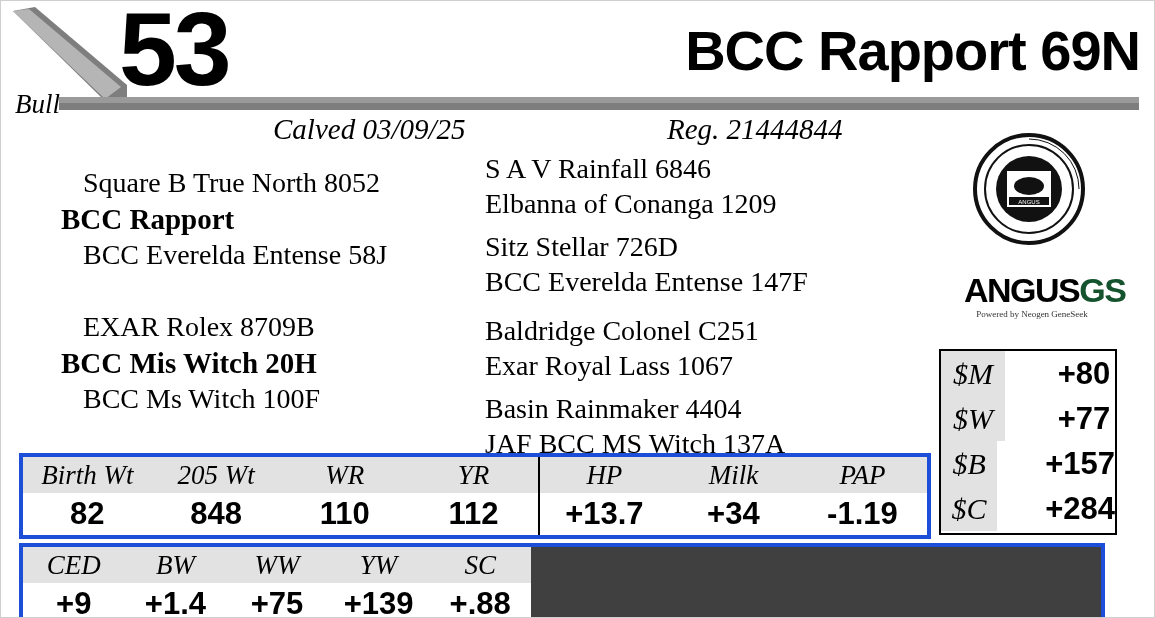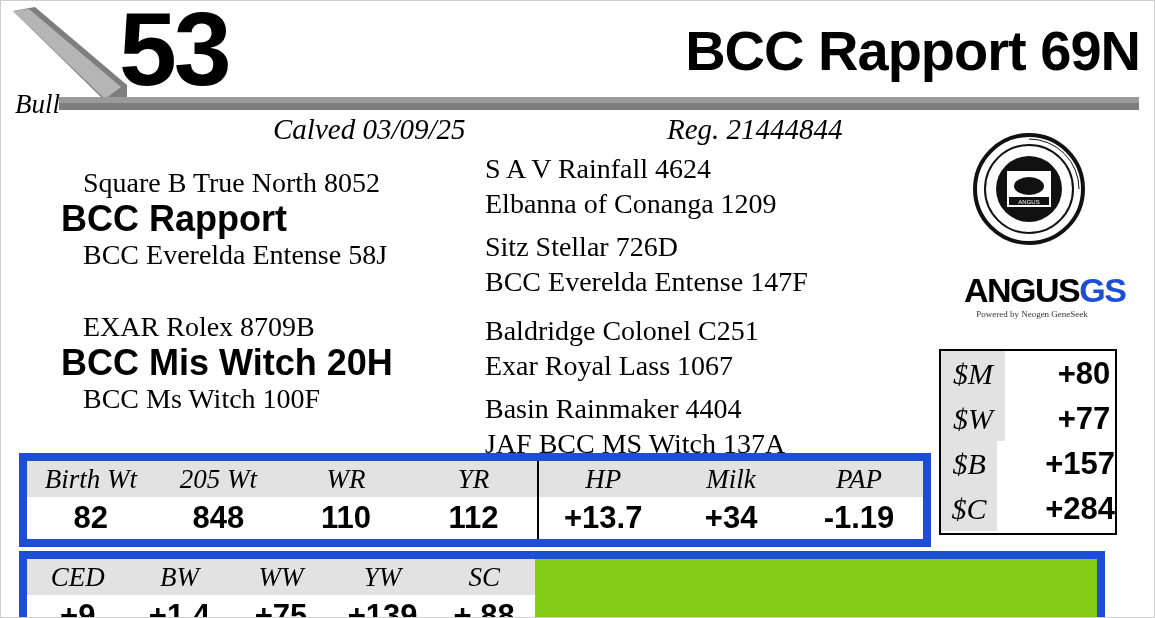--- a/index.html
+++ b/index.html
@@ -120,23 +120,23 @@
   .sire-block { top: 14px; }
   .dam-block  { top: 158px; }
 
   .p-line {
     font-size: 28px;
     line-height: 36px;
     white-space: nowrap;
   }
   .p-line.indent { padding-left: 22px; }
   .p-line.bold {
-    font-family: Liberation Sans, sans-serif;
-    font-weight: bold;
-    font-size: 36px;
+    font-family: Liberation Serif, serif;
+    font-weight: bold;
+    font-size: 29px;
   }
 
   .gp-group { position: absolute; width: 430px; }
   .gp-1 { top: 0px; }
   .gp-2 { top: 78px; }
   .gp-3 { top: 162px; }
   .gp-4 { top: 240px; }
   .gp-line {
     font-size: 28px;
     line-height: 35px;
@@ -158,21 +158,21 @@
     width: 136px;
     text-align: center;
   }
   .angus-gs .gs-main {
     font-family: "Liberation Sans", sans-serif;
     font-weight: bold;
     font-size: 34px;
     letter-spacing: -1.5px;
     line-height: 34px;
   }
-  .angus-gs .gs-main .gs-grey { color: #1d4ed8; }
+  .angus-gs .gs-main .gs-grey { color: #14532d; }
   .angus-gs .gs-sub {
     font-size: 9px;
     letter-spacing: 0px;
     margin-top: 2px;
     color: #333;
   }
 
   
   .dollar-box {
     position: absolute;
@@ -209,25 +209,25 @@
   }
 
   
   .epd-wrap {
     position: absolute;
     left: 18px;
     top: 452px;
     width: 1086px;
   }
   .epd-block {
-    border: 8px solid #1d4ed8;
+    border: 4px solid #1d4ed8;
     box-sizing: border-box;
     margin-bottom: 4px;
     display: flex;
-    background: #84cc16;
+    background: #404040;
   }
   .epd-group {
     box-sizing: border-box;
   }
   .epd-group.right-sep { border-left: 2px solid #000; }
   .epd-hdr {
     display: flex;
     background: #e2e2e2;
     height: 36px;
     align-items: center;
@@ -303,21 +303,21 @@
       <div class="dam-block">
         <div class="p-line indent">EXAR Rolex 8709B</div>
         <div class="p-line bold">BCC Mis Witch 20H</div>
         <div class="p-line indent">BCC Ms Witch 100F</div>
       </div>
 
     </div>
 
     <div class="ped-col-right">
       <div class="gp-group gp-1">
-        <div class="gp-line">S A V Rainfall 4624</div>
+        <div class="gp-line">S A V Rainfall 6846</div>
         <div class="gp-line">Elbanna of Conanga 1209</div>
       </div>
       <div class="gp-group gp-2">
         <div class="gp-line">Sitz Stellar 726D</div>
         <div class="gp-line">BCC Everelda Entense 147F</div>
       </div>
       <div class="gp-group gp-3">
         <div class="gp-line">Baldridge Colonel C251</div>
         <div class="gp-line">Exar Royal Lass 1067</div>
       </div>

